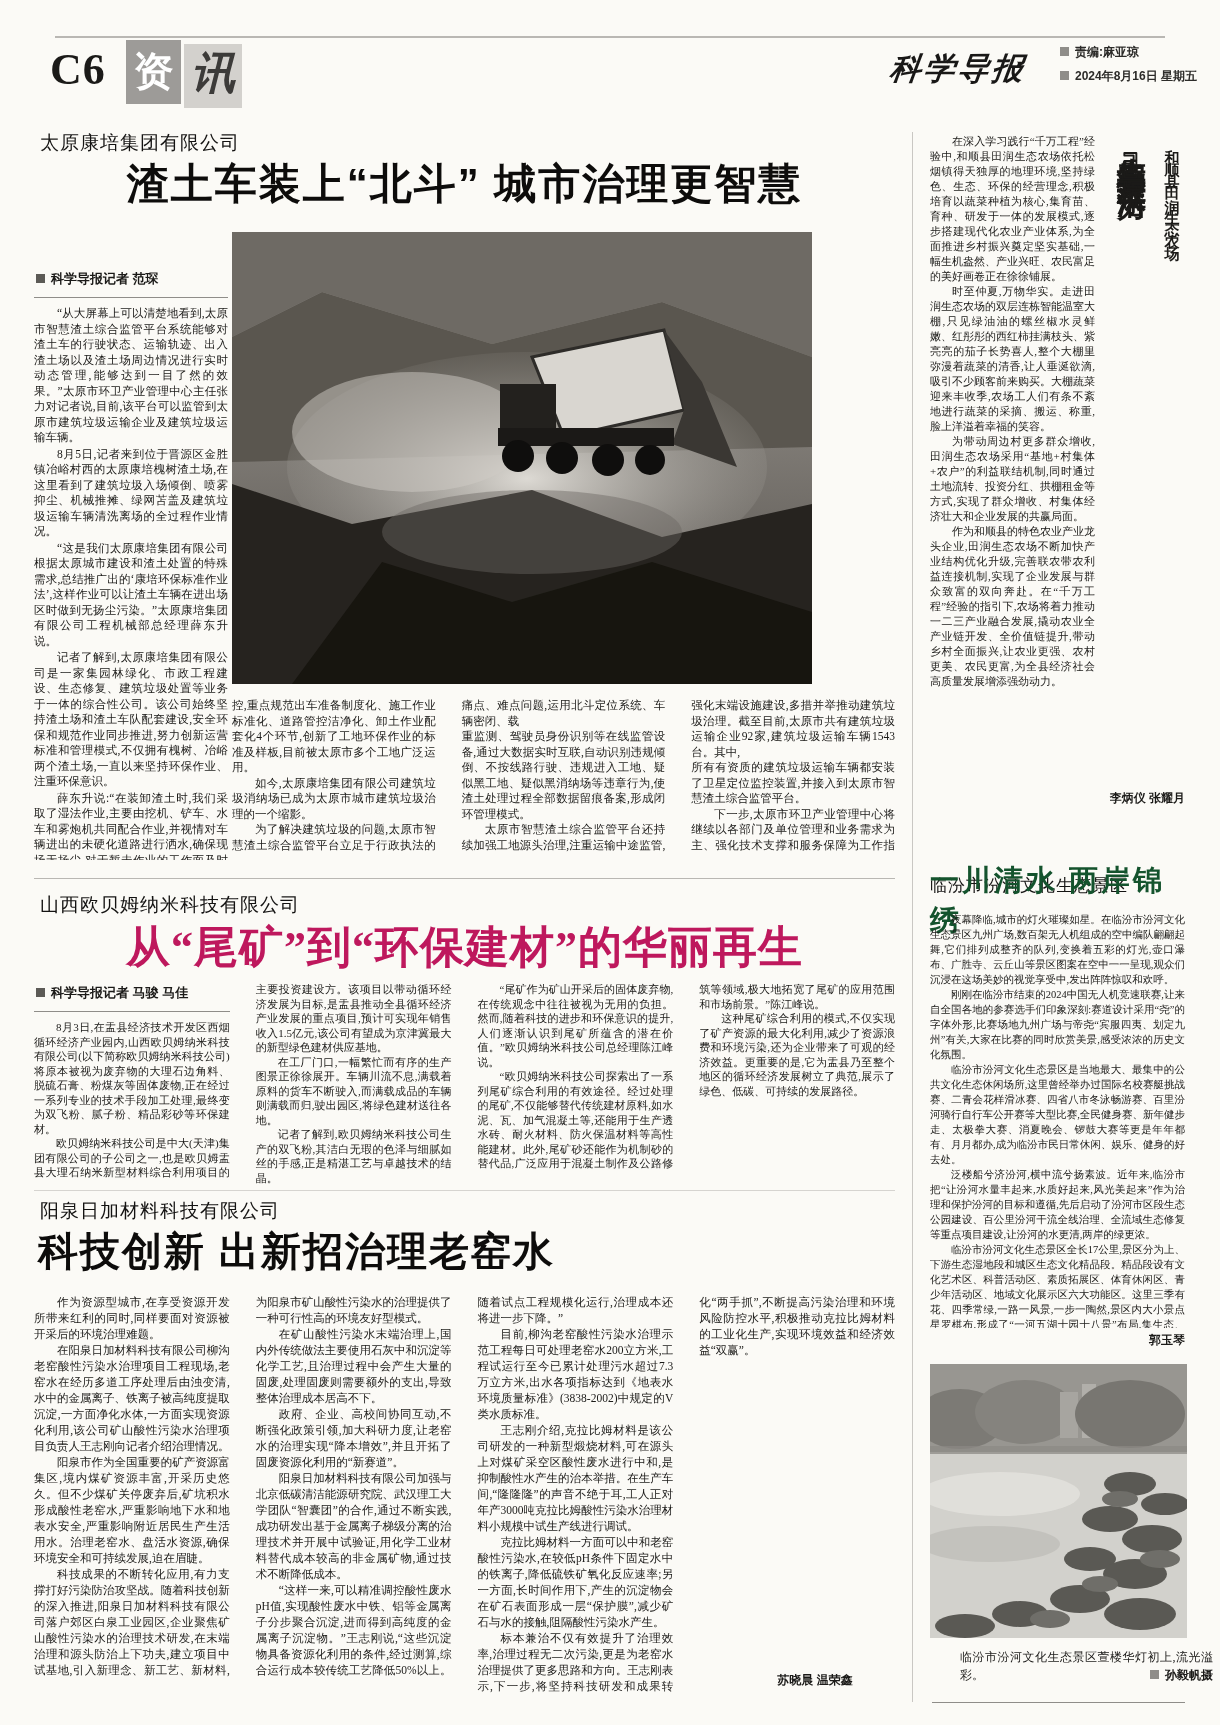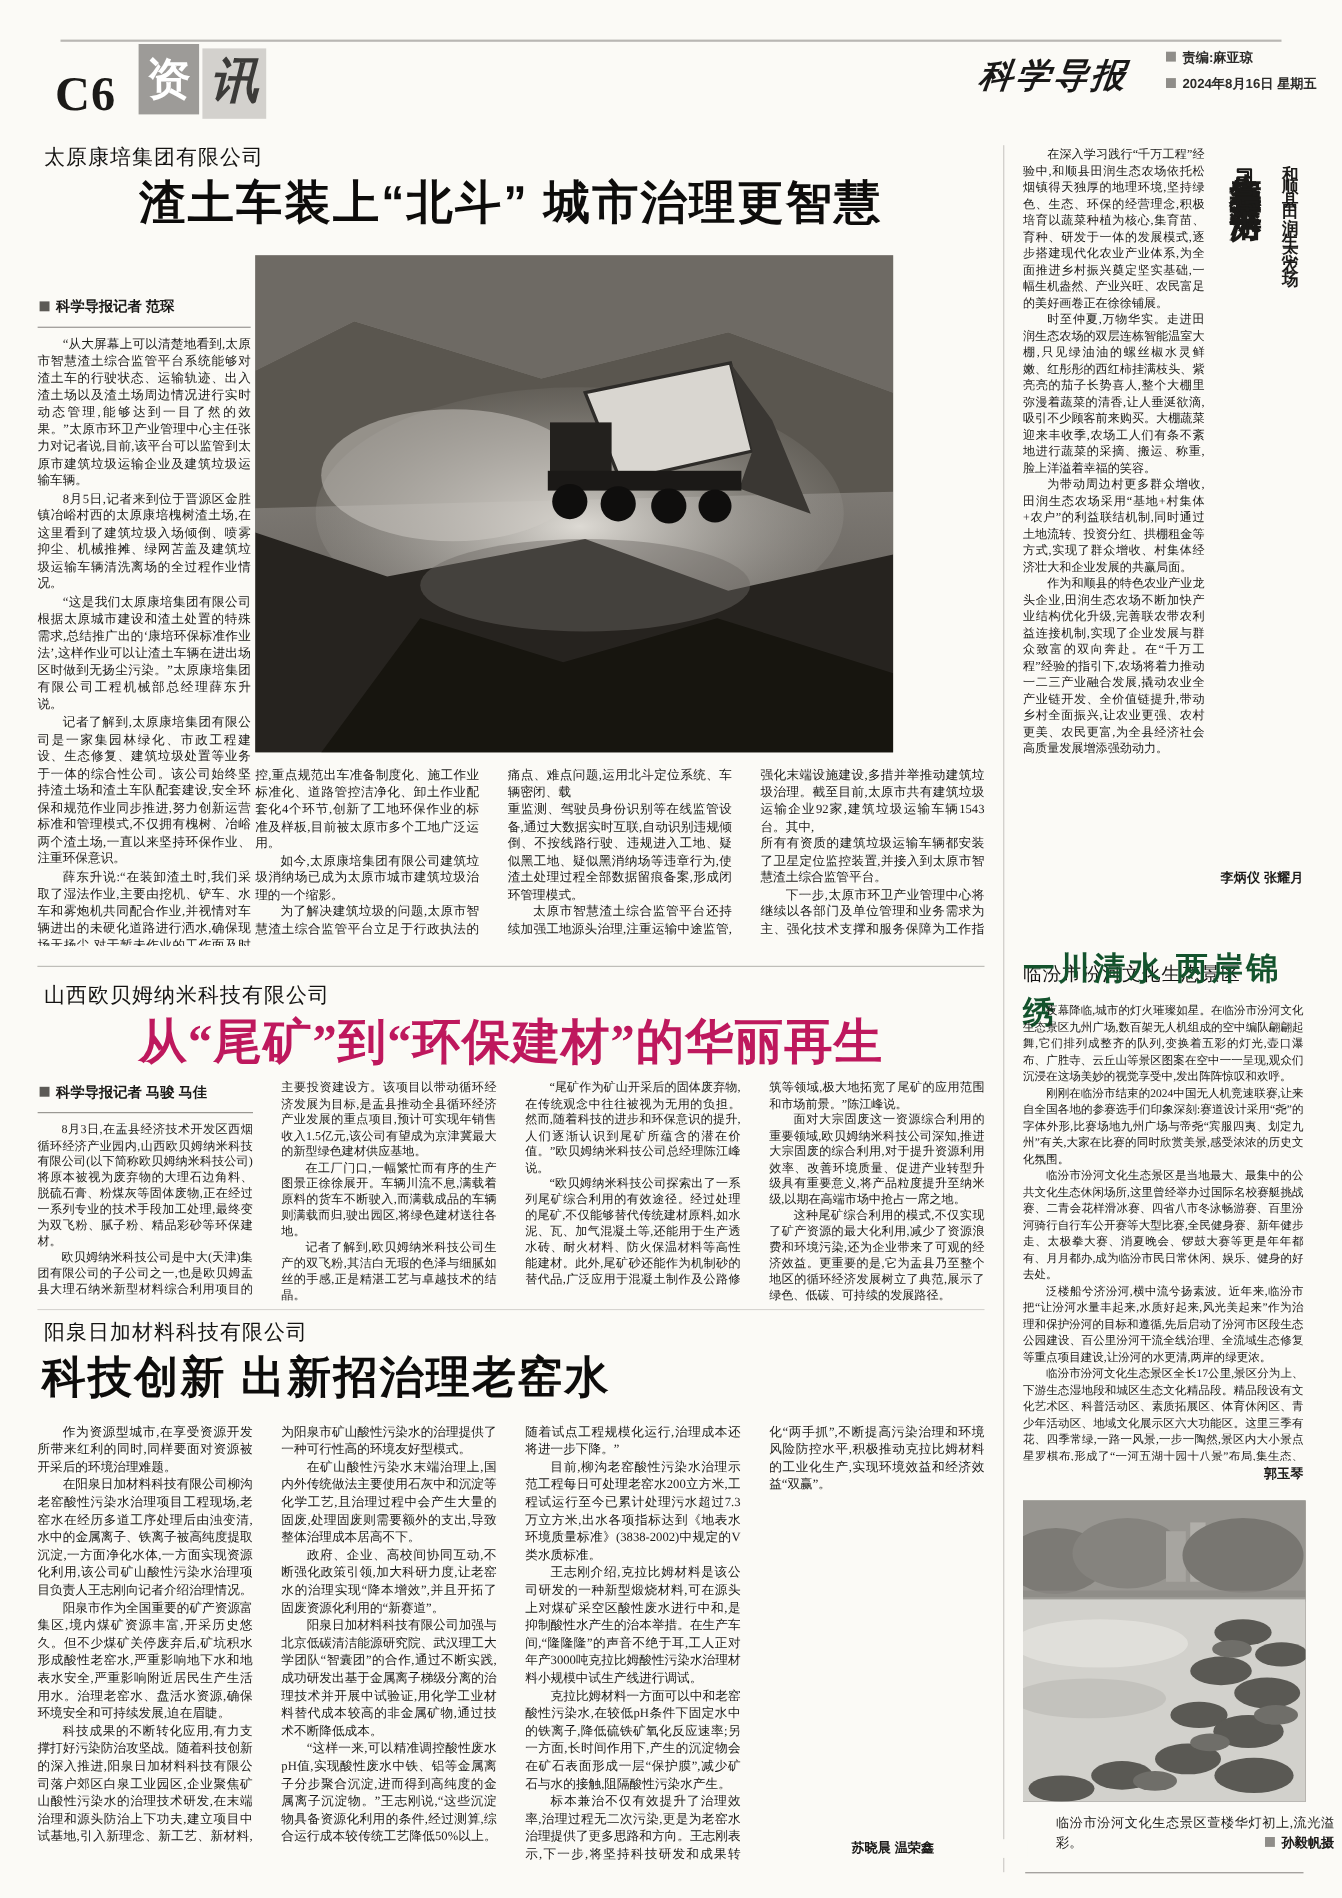--- a/index.html
+++ b/index.html
@@ -7,21 +7,21 @@
     width:1220px;height:1725px;position:relative;overflow:hidden;
     background:#fbfaf6;color:#1b1a18;
     font-family:"Liberation Serif","DejaVu Serif",serif;
   }
   .abs{position:absolute;}
   p{margin:0;text-indent:2em;text-align:justify;}
   p.noind{text-indent:0;}
 
   
   .top-rule{left:55px;top:36px;width:1110px;height:2px;background:#b9b7b3;}
-  .page-num{left:50px;top:60px;font:bold 44px "Liberation Serif",serif;letter-spacing:1px;}
+  .page-num{left:50px;top:44px;font:bold 44px "Liberation Serif",serif;letter-spacing:1px;}
   .sec-box1{left:126px;top:40px;width:55px;height:64px;background:#9d9b98;color:#ffffff;
             font:bold 40px "Liberation Serif",serif;text-align:center;line-height:64px;}
   .sec-box2{left:184px;top:44px;width:58px;height:64px;background:#d3d1cd;color:#3c3b39;
             font:bold italic 44px "Liberation Serif",serif;text-align:center;line-height:60px;}
   .masthead{left:890px;top:48px;width:150px;font:bold italic 31px "Liberation Serif",serif;
             letter-spacing:3px;transform:skewX(-7deg);color:#191817;}
   .editor-block{left:1060px;top:44px;font:bold 12px "Liberation Sans",sans-serif;color:#2c2b29;}
   .editor-block .row{margin-bottom:7px;white-space:nowrap;}
   .sq{display:inline-block;width:9px;height:9px;background:#8f8d89;margin-right:6px;}
   .sq.dark{background:#5c5a56;}
@@ -54,21 +54,21 @@
   .photo-frame{background:#6f6c67;overflow:hidden;}
   .photo-truck{left:232px;top:232px;width:580px;height:452px;}
 
   .remade-body{left:34px;top:982px;width:861px;height:204px;overflow:hidden;
       column-count:4;column-gap:26px;column-fill:auto;}
   .remade-body p{font-size:11px;line-height:14.5px;}
 
   .water-body{left:34px;top:1294px;width:861px;height:402px;overflow:hidden;
       column-count:4;column-gap:26px;column-fill:auto;}
   .water-body p{font-size:11.5px;line-height:16px;}
-  .water-authors{left:774px;top:1672px;width:160px;text-align:left;background:#fbfaf6;
+  .water-authors{left:735px;top:1672px;width:160px;text-align:center;background:#fbfaf6;
       font:bold 12px "Liberation Sans",sans-serif;}
 
   
   .farm-body{left:930px;top:134px;width:257px;height:652px;overflow:hidden;}
   .farm-body p{font-size:11px;line-height:15px;}
   .farm-title{float:right;height:545px;writing-mode:vertical-rl;margin:0 0 8px 12px;}
   .farm-title .k{display:block;font:bold 15px "Liberation Sans",sans-serif;
       letter-spacing:12px;line-height:30px;padding-top:4px;}
   .farm-title .h{display:block;font:bold 29px "Liberation Serif",serif;
       letter-spacing:2px;line-height:50px;}
@@ -171,21 +171,20 @@
 <div class="abs kicker" style="left:40px;top:892px;">山西欧贝姆纳米科技有限公司</div>
 <div class="abs headline-remade">从“尾矿”到“环保建材”的华丽再生</div>
 <div class="abs remade-body">
   <div class="byline"><span class="sq dark"></span><span>科学导报记者 马骏 马佳</span></div>
   <p>8月3日,在盂县经济技术开发区西烟循环经济产业园内,山西欧贝姆纳米科技有限公司(以下简称欧贝姆纳米科技公司)将原本被视为废弃物的大理石边角料、脱硫石膏、粉煤灰等固体废物,正在经过一系列专业的技术手段加工处理,最终变为双飞粉、腻子粉、精品彩砂等环保建材。</p>
   <p>欧贝姆纳米科技公司是中大(天津)集团有限公司的子公司之一,也是欧贝姆盂县大理石纳米新型材料综合利用项目的主要投资建设方。该项目以带动循环经济发展为目标,是盂县推动全县循环经济产业发展的重点项目,预计可实现年销售收入1.5亿元,该公司有望成为京津冀最大的新型绿色建材供应基地。</p>
   <p>在工厂门口,一幅繁忙而有序的生产图景正徐徐展开。车辆川流不息,满载着原料的货车不断驶入,而满载成品的车辆则满载而归,驶出园区,将绿色建材送往各地。</p>
   <p>记者了解到,欧贝姆纳米科技公司生产的双飞粉,其洁白无瑕的色泽与细腻如丝的手感,正是精湛工艺与卓越技术的结晶。</p>
   <p>“尾矿作为矿山开采后的固体废弃物,在传统观念中往往被视为无用的负担。然而,随着科技的进步和环保意识的提升,人们逐渐认识到尾矿所蕴含的潜在价值。”欧贝姆纳米科技公司总经理陈江峰说。</p>
   <p>“欧贝姆纳米科技公司探索出了一系列尾矿综合利用的有效途径。经过处理的尾矿,不仅能够替代传统建材原料,如水泥、瓦、加气混凝土等,还能用于生产透水砖、耐火材料、防火保温材料等高性能建材。此外,尾矿砂还能作为机制砂的替代品,广泛应用于混凝土制作及公路修筑等领域,极大地拓宽了尾矿的应用范围和市场前景。”陈江峰说。</p>
-  <p>面对大宗固废这一资源综合利用的重要领域,欧贝姆纳米科技公司深知,推进大宗固废的综合利用,对于提升资源利用效率、改善环境质量、促进产业转型升级具有重要意义,将产品粒度提升至纳米级,以期在高端市场中抢占一席之地。</p>
   <p>这种尾矿综合利用的模式,不仅实现了矿产资源的最大化利用,减少了资源浪费和环境污染,还为企业带来了可观的经济效益。更重要的是,它为盂县乃至整个地区的循环经济发展树立了典范,展示了绿色、低碳、可持续的发展路径。</p>
 
 </div>
 
 <div class="abs kicker river-kicker" style="font-size:17px;">临汾市汾河文化生态景区</div>
 <div class="abs headline-river">一川清水 两岸锦绣</div>
 <div class="abs river-body">
   <p>夜幕降临,城市的灯火璀璨如星。在临汾市汾河文化生态景区九州广场,数百架无人机组成的空中编队翩翩起舞,它们排列成整齐的队列,变换着五彩的灯光,壶口瀑布、广胜寺、云丘山等景区图案在空中一一呈现,观众们沉浸在这场美妙的视觉享受中,发出阵阵惊叹和欢呼。</p>
   <p>刚刚在临汾市结束的2024中国无人机竞速联赛,让来自全国各地的参赛选手们印象深刻:赛道设计采用“尧”的字体外形,比赛场地九州广场与帝尧“宾服四夷、划定九州”有关,大家在比赛的同时欣赏美景,感受浓浓的历史文化氛围。</p>
   <p>临汾市汾河文化生态景区是当地最大、最集中的公共文化生态休闲场所,这里曾经举办过国际名校赛艇挑战赛、二青会花样滑冰赛、四省八市冬泳畅游赛、百里汾河骑行自行车公开赛等大型比赛,全民健身赛、新年健步走、太极拳大赛、消夏晚会、锣鼓大赛等更是年年都有、月月都办,成为临汾市民日常休闲、娱乐、健身的好去处。</p>

